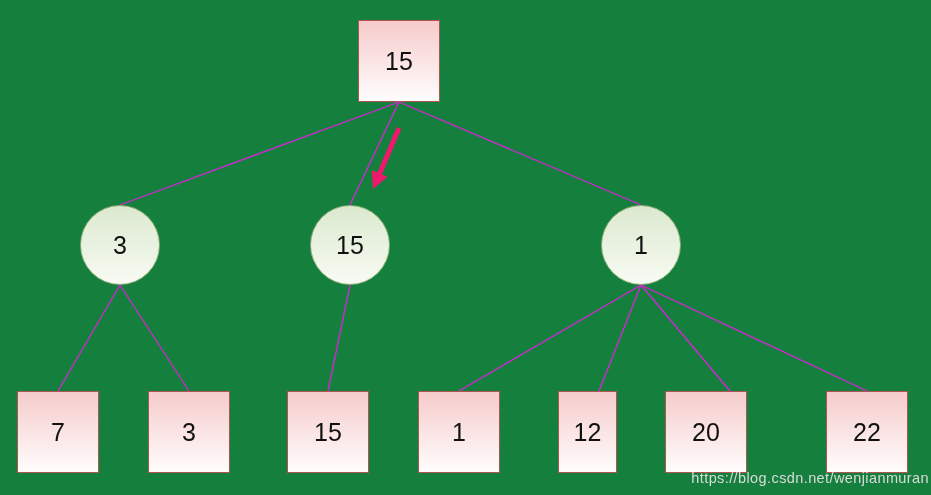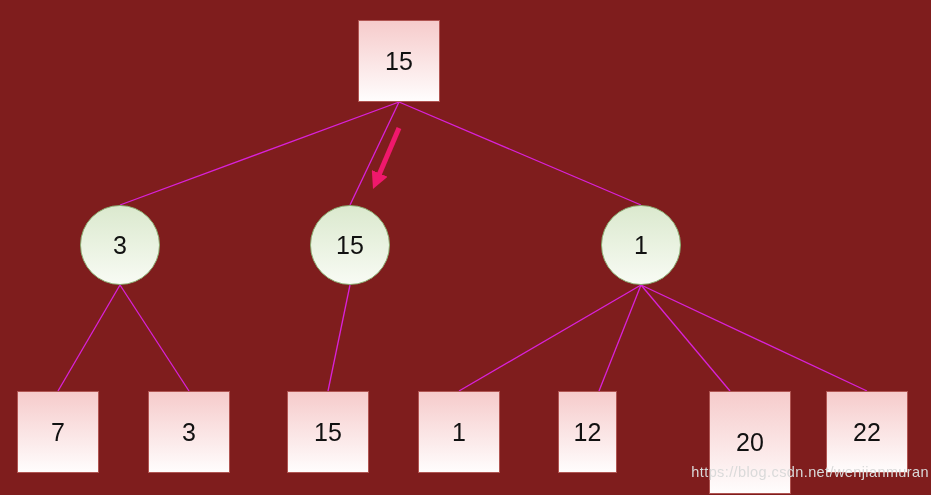--- a/index.html
+++ b/index.html
@@ -5,21 +5,21 @@
   html, body {
     margin: 0;
     padding: 0;
     background: #ffffff;
     font-family: "Liberation Sans", sans-serif;
   }
   .canvas {
     position: relative;
     width: 931px;
     height: 495px;
-    background: #7f1d1d;
+    background: #15803d;
     overflow: hidden;
   }
   .edges-svg {
     position: absolute;
     left: 0;
     top: 0;
     z-index: 1;
   }
   .nodes-layer {
     position: absolute;
@@ -47,21 +47,21 @@
     border: 1.5px solid var(--circle-border);
     border-radius: 50%;
     background: linear-gradient(to bottom, var(--circle-top), var(--circle-bottom));
   }
   .node-label {
     line-height: 1;
   }
   .watermark {
     position: absolute;
     right: 2px;
-    bottom: 15px;
+    bottom: 9px;
     z-index: 3;
     font-size: 14.5px;
     letter-spacing: 0.4px;
     color: var(--watermark-color);
   }
 </style>
 </head>
 <body>
 
 <div class="canvas">
@@ -108,21 +108,21 @@
       </div>
       <div class="node square" style="left: 287px; top: 391px; width: 82px; height: 82px; color: rgb(17, 17, 17);">
         <span class="node-label">15</span>
       </div>
       <div class="node square" style="left: 418px; top: 391px; width: 82px; height: 82px; color: rgb(17, 17, 17);">
         <span class="node-label">1</span>
       </div>
       <div class="node square" style="left: 558px; top: 391px; width: 59px; height: 82px; color: rgb(17, 17, 17);">
         <span class="node-label">12</span>
       </div>
-      <div class="node square" style="left: 709px; top: 391px; width: 82px; height: 103px; color: rgb(17, 17, 17);">
+      <div class="node square" style="left: 665px; top: 391px; width: 82px; height: 82px; color: rgb(17, 17, 17);">
         <span class="node-label">20</span>
       </div>
       <div class="node square" style="left: 826px; top: 391px; width: 82px; height: 82px; color: rgb(17, 17, 17); text-align: center;">
         <span class="node-label">22</span>
       </div>
     </div>
 
   <div class="watermark">https://blog.csdn.net/wenjianmuran</div>
 
 </div>

